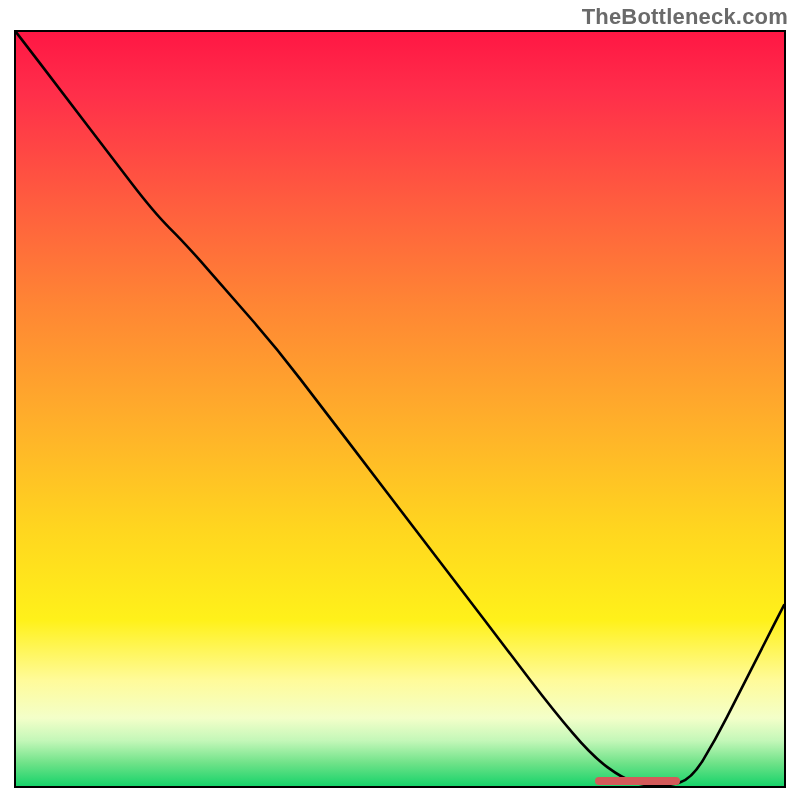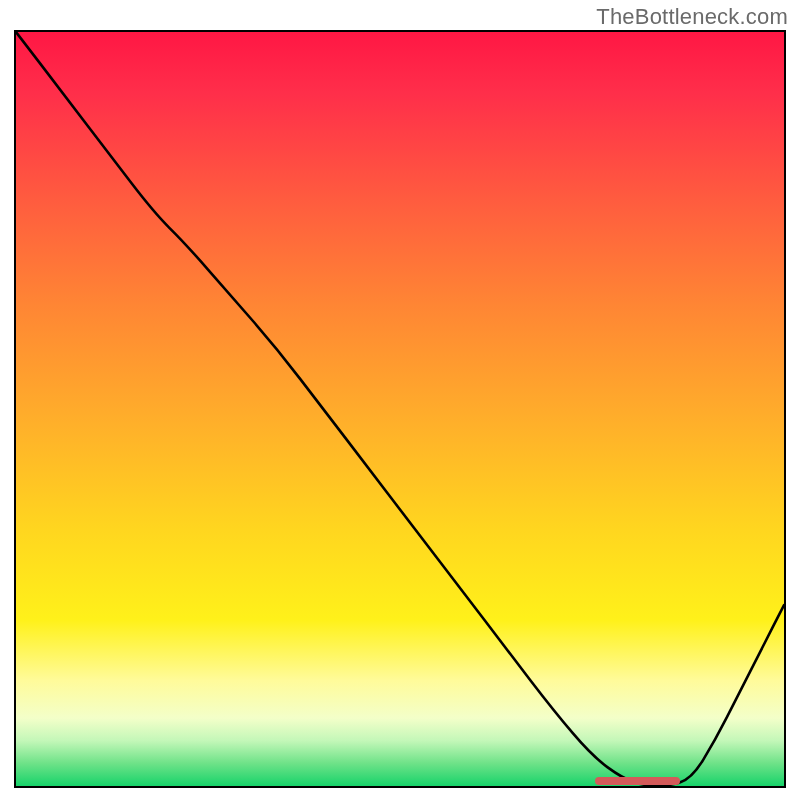--- a/index.html
+++ b/index.html
@@ -14,21 +14,21 @@
   .stage {
     position: relative;
     width: 800px;
     height: 800px;
   }
   .watermark {
     position: absolute;
     top: 4px;
     right: 12px;
     font-size: 22px;
-    font-weight: 400;
+    font-weight: 700;
     color: #6a6a6a;
     letter-spacing: 0.2px;
   }
   .plot-area {
     position: absolute;
     left: 14px;
     top: 30px;
     width: 772px;   
     height: 758px;  
     box-sizing: border-box;

